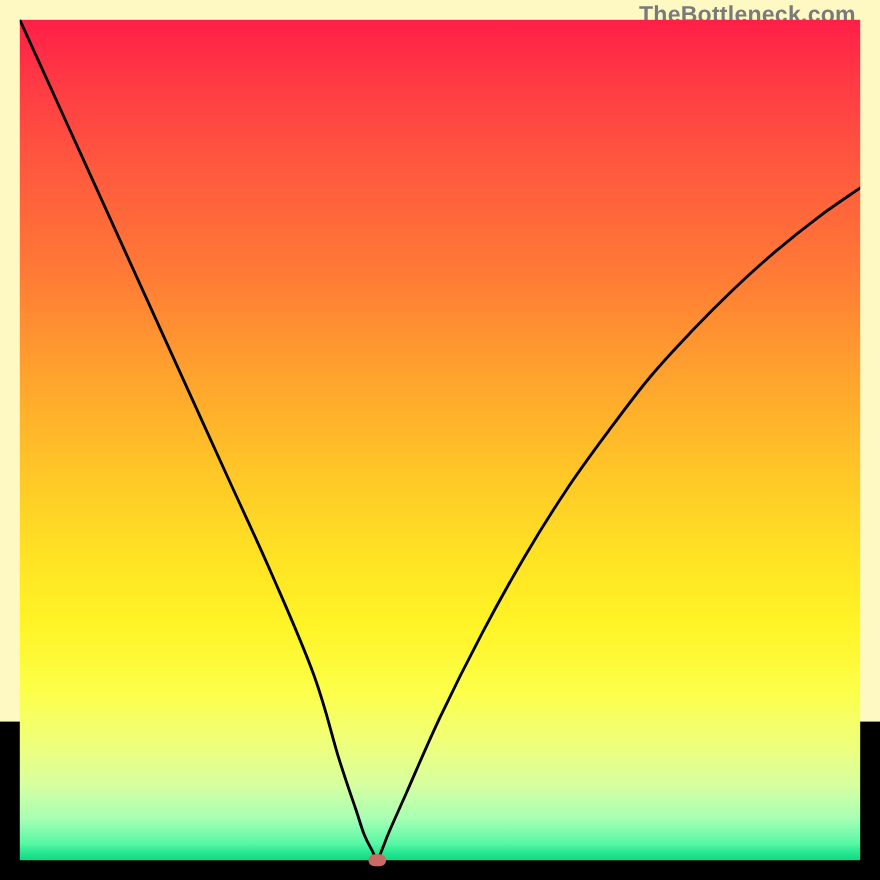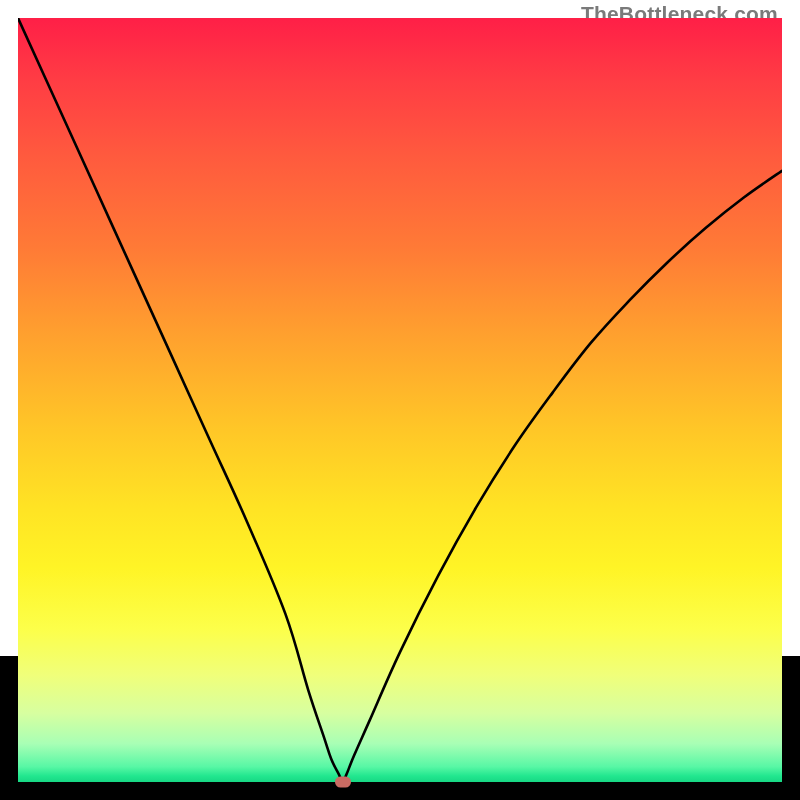--- a/index.html
+++ b/index.html
@@ -8,21 +8,21 @@
     width: 800px;
     height: 800px;
     overflow: hidden;
     background: #000;
     font-family: Arial, Helvetica, sans-serif;
   }
   .frame {
     position: relative;
     width: 800px;
     height: 656px;
-    background: #ffffff;
+    background: #fef9c3;
   }
   .plot {
     position: absolute;
     left: 18px;
     top: 18px;
     width: 764px;
     height: 764px;
     background: linear-gradient(
       to bottom,
       #ff1f47 0%,

